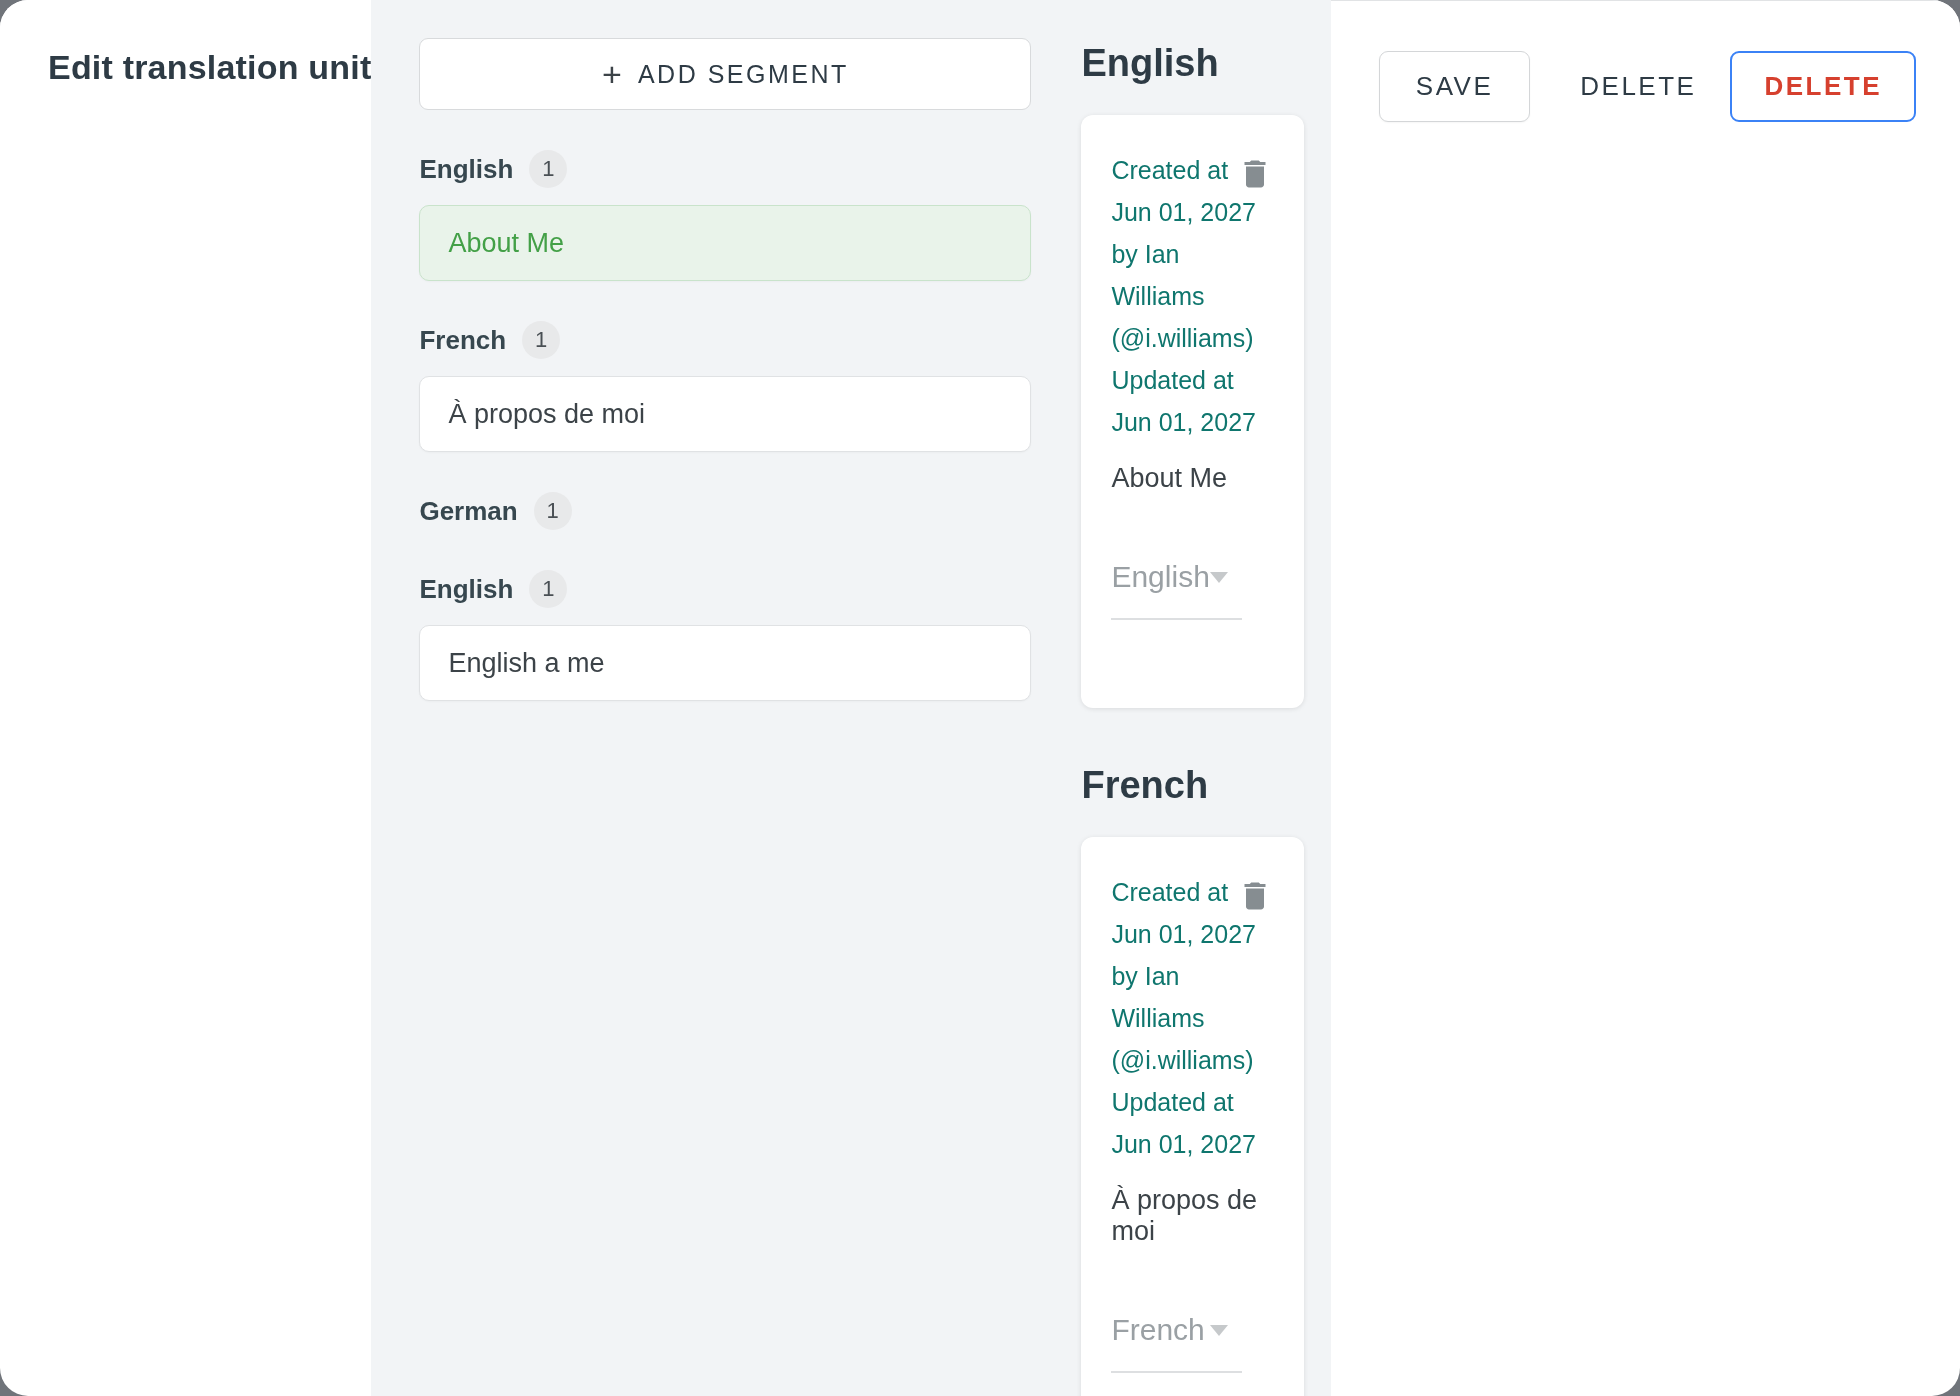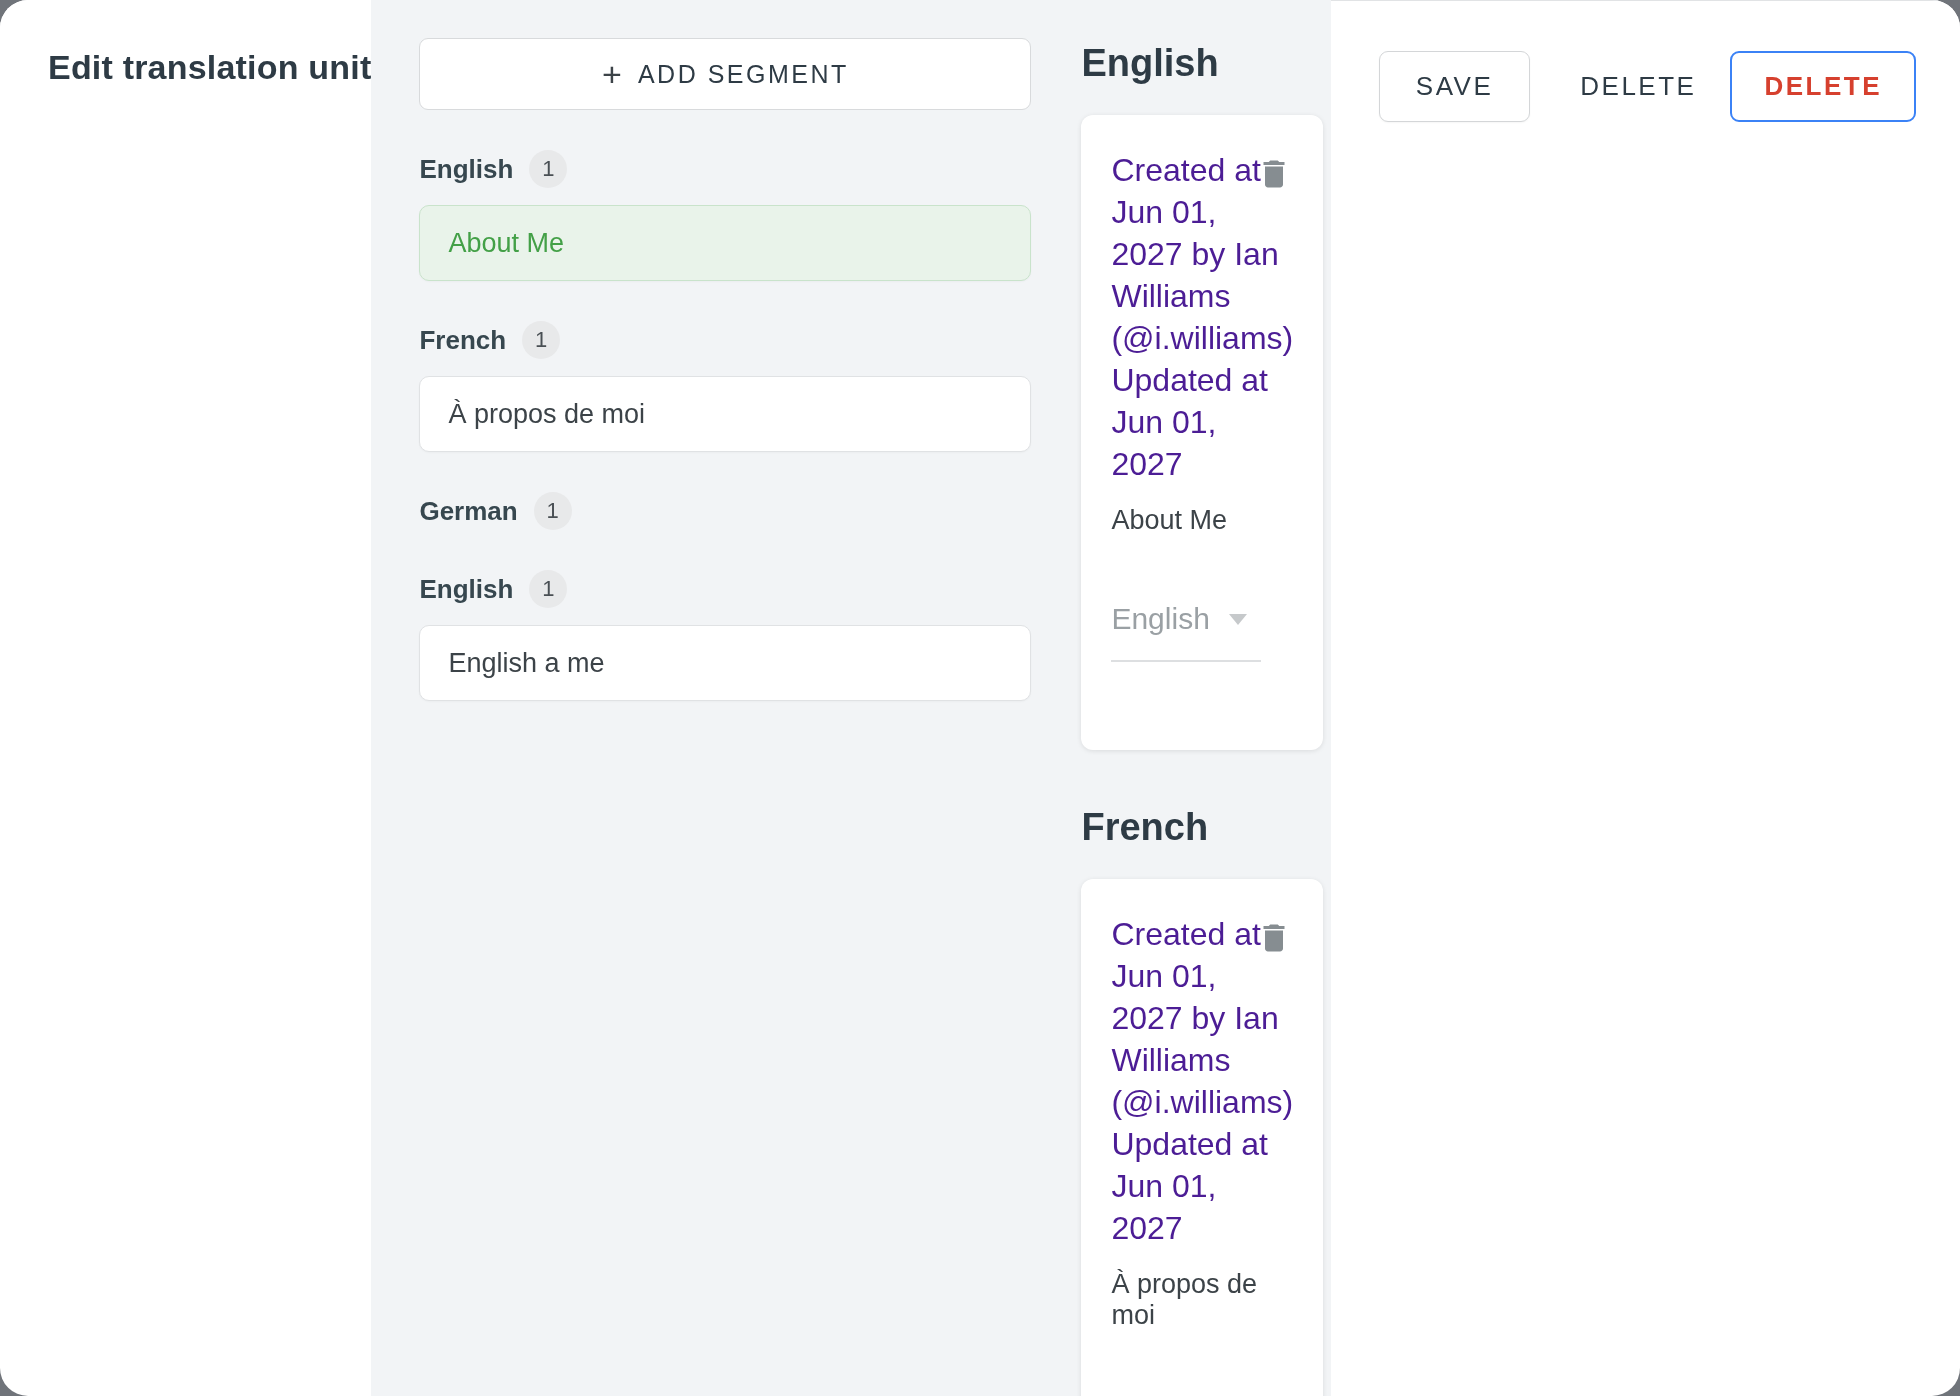--- a/index.html
+++ b/index.html
@@ -95,21 +95,21 @@
   }
   .detail-card {
     position: relative;
     background: #ffffff;
     border-radius: 12px;
     box-shadow: 0 1px 5px rgba(0,0,0,0.10);
     padding: 34px 30px 88px 30px;
     margin-bottom: 56px;
   }
   .meta-line {
-    font-size: 32px; color: #4c1d95; line-height: 42px;
+    font-size: 25px; color: #0f766e; line-height: 42px;
   }
   .detail-text {
     font-size: 27px; color: #3c4348;
     margin-top: 20px;
   }
   .trash-btn {
     position: absolute; top: 36px; right: 26px;
     width: 46px; height: 46px;
     background: transparent; border: none;
     display: flex; align-items: center; justify-content: center;

